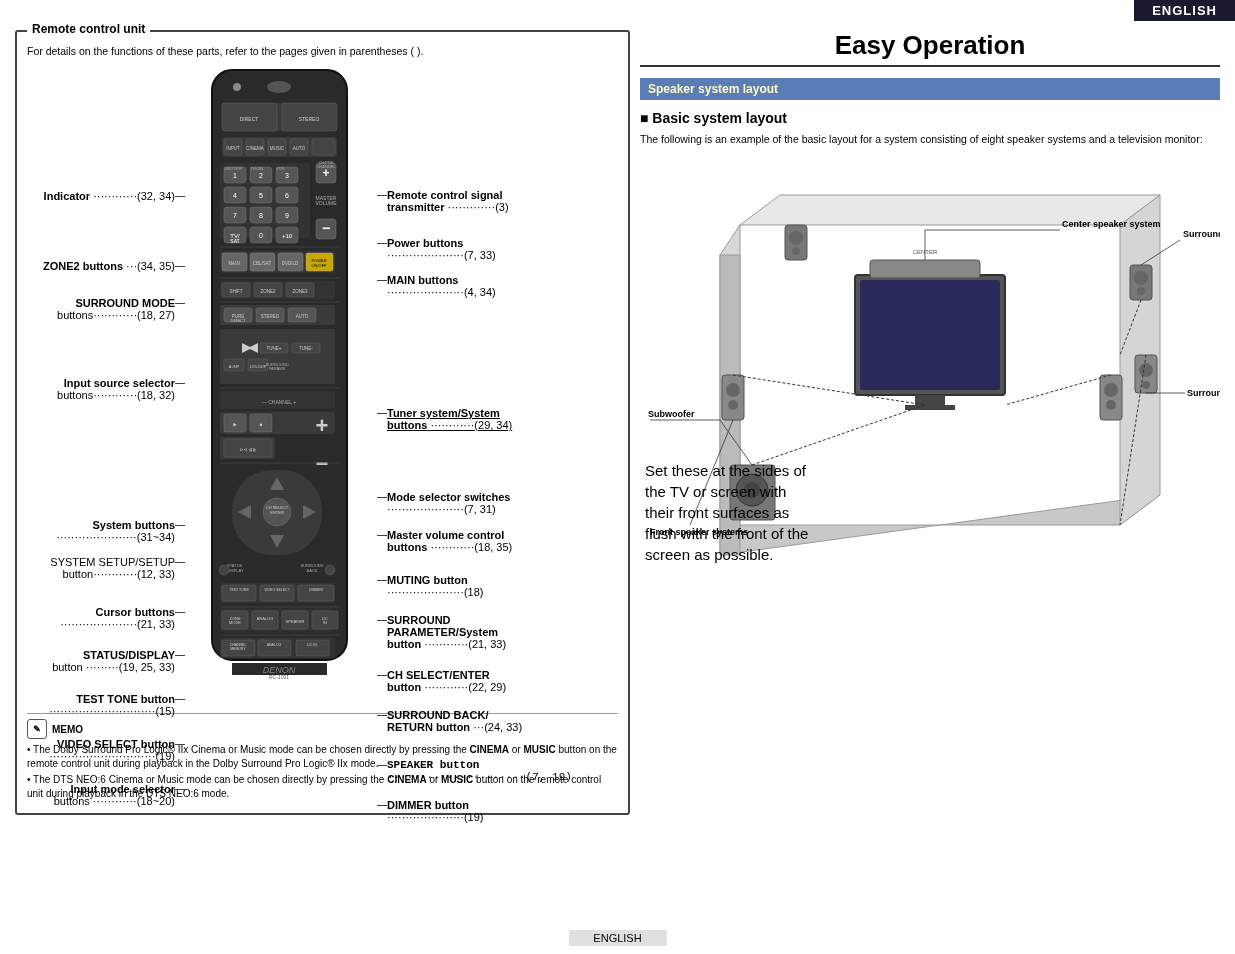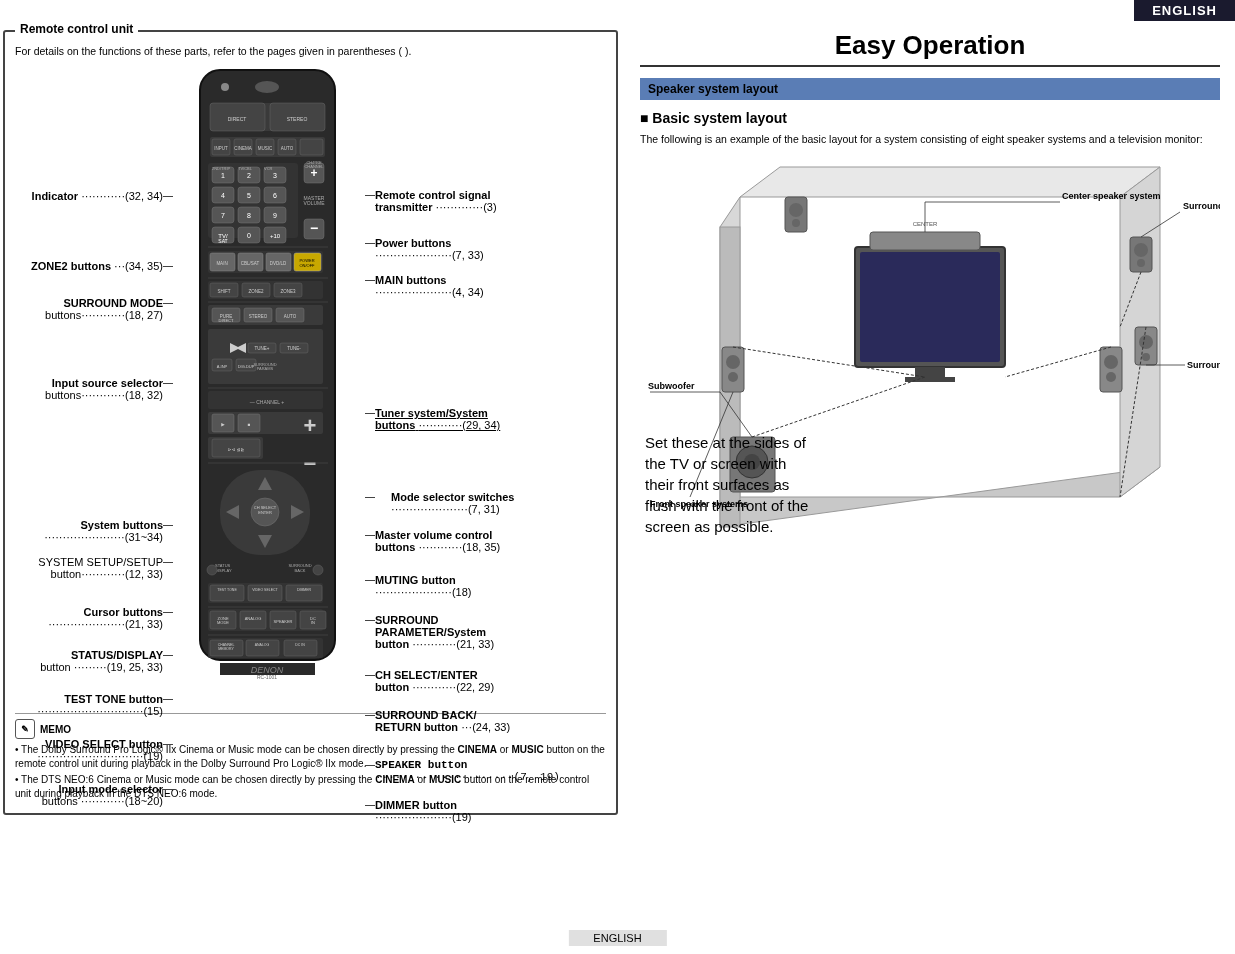--- a/index.html
+++ b/index.html
@@ -21,21 +21,21 @@
       color: #fff;
       padding: 3px 18px;
       font-size: 13px;
       font-weight: bold;
       letter-spacing: 1px;
     }
 
     
     .left-panel {
       position: absolute;
-      top: 30px; left: 3px;
+      top: 30px; left: 15px;
       width: 615px;
       bottom: 30px;
     }
 
     .remote-box {
       border: 2px solid #444;
       border-radius: 3px;
       padding: 8px 10px 10px;
       position: relative;
     }
@@ -106,40 +106,40 @@
       font-size: 26px;
       font-weight: bold;
       margin-bottom: 11px;
       border-bottom: 2px solid #333;
       padding-bottom: 4px;
       text-align: center;
     }
 
     .speaker-layout-header {
       background: #5a7db5;
-      color: #000000;
+      color: #fef9c3;
       font-weight: bold;
       font-size: 12px;
       padding: 4px 8px;
       margin-bottom: 10px;
     }
 
     .basic-layout-title {
       font-size: 14px;
       font-weight: bold;
       margin-bottom: 6px;
     }
     .basic-layout-title::before {
       content: '■ ';
     }
 
     .basic-layout-desc {
       font-size: 10.5px;
       line-height: 1.4;
-      margin-bottom: 0;
+      margin-bottom: 28px;
     }
 
     
     .speaker-diagram {
       position: relative;
       width: 100%;
       height: 430px;
     }
 
     
@@ -451,21 +451,21 @@
       </div>
       <div style="position:absolute; top:215px; left:350px; width:10px; border-top:1px solid #444;"></div>
 
       <div style="position:absolute; top:342px; left:360px;text-decoration:underline;">
         <span style="font-weight:bold;">Tuner system/System</span><br>
         <span style="font-weight:bold;">buttons</span>
         <span>············(29, 34)</span>
       </div>
       <div style="position:absolute; top:348px; left:350px; width:10px; border-top:1px solid #444;"></div>
 
-      <div style="position:absolute; top:426px; left:360px;margin-left:16px;">
+      <div style="position:absolute; top:426px; left:360px;">
         <span style="font-weight:bold;">Mode selector switches</span><br>
         <span>·····················(7, 31)</span>
       </div>
       <div style="position:absolute; top:432px; left:350px; width:10px; border-top:1px solid #444;"></div>
 
       <div style="position:absolute; top:464px; left:360px;">
         <span style="font-weight:bold;">Master volume control</span><br>
         <span style="font-weight:bold;">buttons</span>
         <span>············(18, 35)</span>
       </div>

